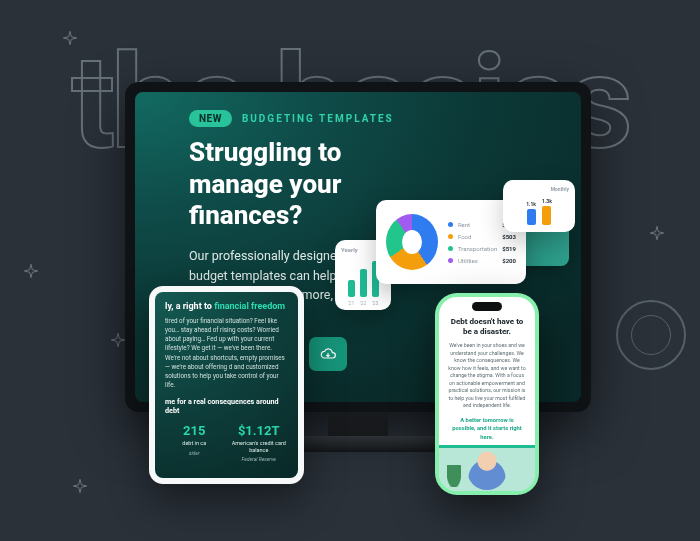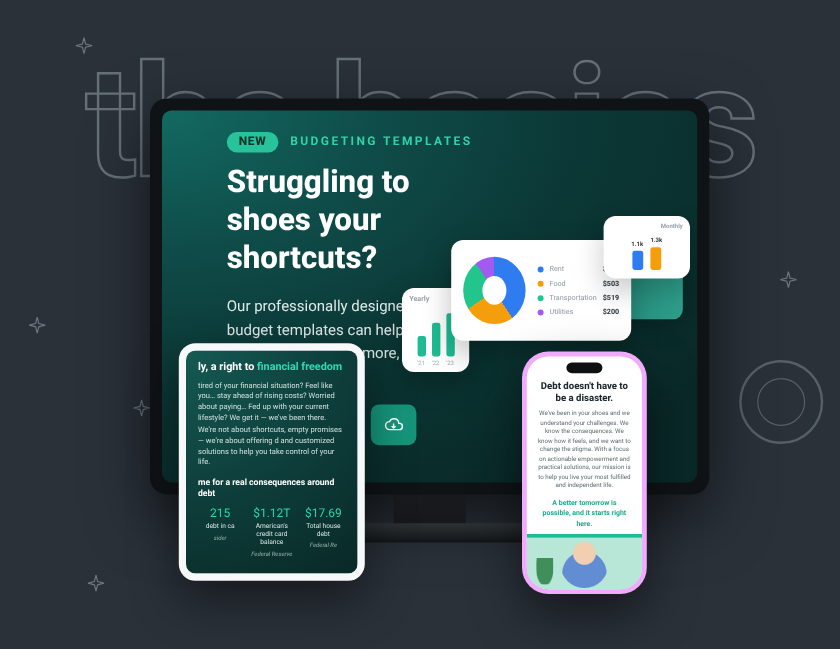--- a/index.html
+++ b/index.html
@@ -139,29 +139,29 @@
     width:100%; height:100%;
     background: radial-gradient(160% 120% at 0% 0%, #155a53 0%, #0d3c39 60%, #092a28 100%);
     color:#fff; padding:9px 10px 6px; position:relative; overflow:hidden;
   }
   .tablet h3 { font-size:9px; font-weight:700; }
   .tablet .em { color:#2ddcb0;margin-top:48px; }
   .tablet .body { font-size:6.3px; line-height:1.45; color:#cfe0dc; margin-top:6px; }
   .tablet .lead { font-size:7.2px; font-weight:700; margin-top:7px; }
   .tablet .stats { display:flex; gap:6px; margin-top:8px; }
   .tablet .stat { flex:1; text-align:center; }
-  .tablet .stat .v { color:#29d5aa; font-weight:400; font-size:10px; }
+  .tablet .stat .v { color:#29d5aa; font-weight:700; font-size:13px; }
   .tablet .stat .l { font-size:5.5px; color:#dbeae6; line-height:1.2; margin-top:2px; }
   .tablet .stat .s { font-size:5px; color:#9bb4af; font-style:italic; margin-top:3px; }
 
   
   .phone {
     position:absolute; left:435px; top:293px;
     width:104px; height:202px;
-    background:#f0abfc; border-radius:22px;
+    background:#86efac; border-radius:22px;
     box-shadow: 0 16px 40px rgba(0,0,0,.5);
     padding:4px;
   }
   .phone-screen { width:100%; height:100%; background:#fff; border-radius:18px; position:relative; overflow:hidden; }
   .dynamic-island {
     position:absolute; top:5px; left:50%; transform:translateX(-50%);
     width:30px; height:9px; background:#0d0f11; border-radius:10px; z-index:3;
   }
   .phone-content { padding:20px 9px 0; text-align:center; color:#1e2a2f; position:relative; z-index:1; }
   .phone-content h4 { font-size:8px; font-weight:800; line-height:1.25; }
@@ -224,22 +224,22 @@
   <div class="monitor">
     <div class="monitor-screen">
 
       <div class="badge-row">
         <span class="pill">NEW</span>
         <span class="badge-label">BUDGETING TEMPLATES</span>
       </div>
 
       <h1 class="hero-title">
         <span>Struggling to</span><br>
-        <span>shoes your</span><br>
-        <span>shortcuts?</span>
+        <span>manage your</span><br>
+        <span>finances?</span>
       </h1>
 
       <p class="hero-sub">Our professionally designed Excel budget templates can help you track your spending, save more,</p>
 
       <div class="cta-row">
         <div class="cta-primary"></div>
         <div class="cta-icon">
           <svg width="16" height="16" viewBox="0 0 24 24">
             <path d="M7 18a5 5 0 010-10 6 6 0 0111.5 2H19a4 4 0 010 8H7z" fill="none" stroke="#fff" stroke-width="1.8"></path>
             <path d="M12 11v5m0 0l-2-2m2 2l2-2" fill="none" stroke="#fff" stroke-width="1.8" stroke-linecap="round"></path>
@@ -317,25 +317,20 @@
           <div class="stat">
             <div class="v">215</div>
             <div class="l">debt in ca</div>
             <div class="s">sider</div>
           </div>
           <div class="stat">
             <div class="v">$1.12T</div>
             <div class="l">American's credit card balance</div>
             <div class="s">Federal Reserve</div>
           </div>
-          <div class="stat">
-            <div class="v">$17.69</div>
-            <div class="l">Total house debt</div>
-            <div class="s">Federal Re</div>
-          </div>
         </div>
     </div>
   </div>
 
   <div class="phone">
     <div class="phone-screen">
       <div class="dynamic-island"></div>
       <div class="phone-content">
         <h4>Debt doesn't have to be a disaster.</h4>
         <p>We've been in your shoes and we understand your challenges. We know the consequences. We know how it feels, and we want to change the stigma. With a focus on actionable empowerment and practical solutions, our mission is to help you live your most fulfilled and independent life.</p>

